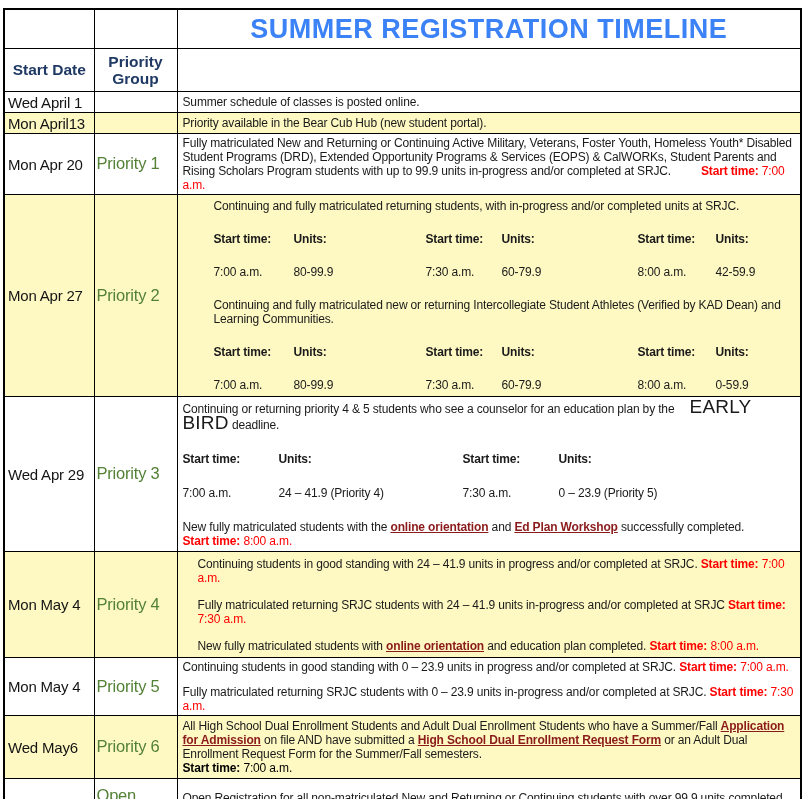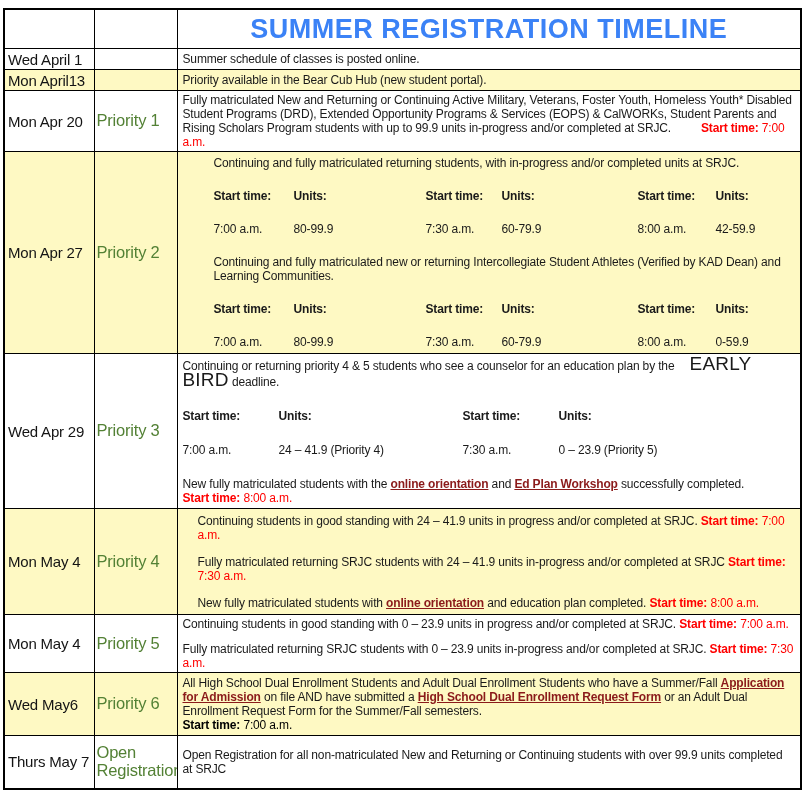--- a/index.html
+++ b/index.html
@@ -56,20 +56,25 @@
 
   <tbody>
         <tr>
     <td></td>
     <td></td>
     <td class="title-cell">
       <span class="title-text">SUMMER REGISTRATION TIMELINE</span>
     </td>
   </tr>
 
+  <tr>
+    <td class="hdr-cell">Start Date</td>
+    <td class="hdr-cell">Priority Group</td>
+    <td></td>
+  </tr>
 
   <tr>
     <td class="date-cell one-line">Wed April 1</td>
     <td></td>
     <td class="content">
       <span>Summer schedule of classes is posted online.</span>
     </td>
   </tr>
 
   <tr class="alt">

